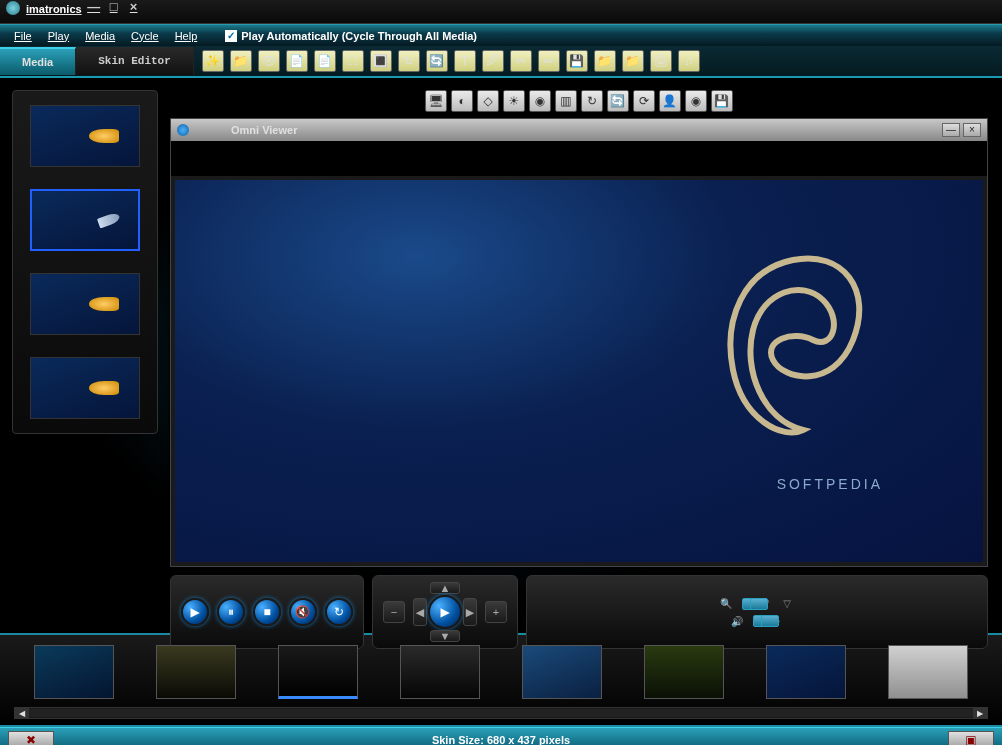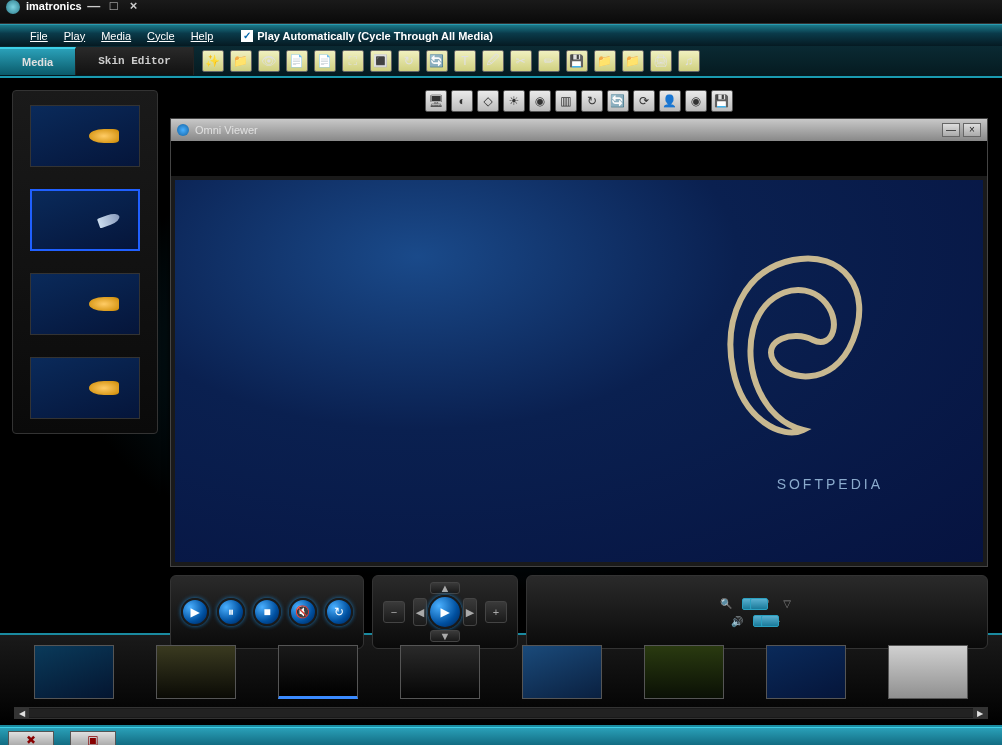--- a/index.html
+++ b/index.html
@@ -1,24 +1,24 @@
 <!DOCTYPE html>
 <html><head>
 <meta charset="utf-8">
 <style>
 * { margin:0; padding:0; box-sizing:border-box; font-family: Tahoma, Arial, sans-serif; font-size:11px; color:#e0e0e0; user-select:none; }
 body { background:#000; width:1002px; height:745px; overflow:hidden; }
 
-.titlebar { height:24px; background:linear-gradient(to bottom,#1a1a1a,#0a0a0a); display:flex; align-items:flex-start; padding:0 6px; border-bottom:1px solid #333; }
+.titlebar { height:24px; background:linear-gradient(to bottom,#1a1a1a,#0a0a0a); display:flex; align-items:flex-end; padding:8px 6px; border-bottom:1px solid #333;text-decoration:underline; }
 .titlebar .logo { width:14px; height:14px; background:radial-gradient(circle,#7dd3e0,#2a7a8a); border-radius:50%; margin-right:6px; }
 .titlebar .brand { font-weight:bold; color:#fff; }
 .titlebar .title { flex:1; text-align:center; font-weight:bold; color:#fff; }
 .titlebar .winbtn { width:16px; height:14px; margin-left:4px; color:#ccc; cursor:pointer; text-align:center; line-height:12px; font-weight:bold; font-size:13px; }
 
-.menubar { height:22px; background:linear-gradient(to bottom,#1a7a8a,#0a3a4a 40%,#051a22); display:flex; align-items:center; padding:0 22px; border-top:1px solid #2a9ab0; }
+.menubar { height:22px; background:linear-gradient(to bottom,#1a7a8a,#0a3a4a 40%,#051a22); display:flex; align-items:center; padding:0 6px; border-top:1px solid #2a9ab0; }
 .menubar .mitem { padding:2px 8px; cursor:pointer; text-decoration:underline; color:#fff; }
 .menubar .chk { width:12px; height:12px; background:#fff; margin:0 4px 0 20px; display:flex; align-items:center; justify-content:center; color:#06a; font-weight:bold; font-size:10px; }
 .menubar .chklabel { color:#fff; font-weight:bold; }
 
 .toolbar-main { height:32px; background:linear-gradient(to bottom,#0a2a33,#051a20); display:flex; align-items:center; border-bottom:2px solid #1a9ab0; }
 .tab { height:28px; padding:0 22px; display:flex; align-items:center; font-weight:bold; cursor:pointer; border-right:1px solid #222; }
 .tab.active { background:linear-gradient(to bottom,#2aa0b8,#0a5a6a); border-top:2px solid #3dd0e8; }
 .tab.inactive { background:linear-gradient(to bottom,#2a2a2a,#111); color:#ccc;font-family:Liberation Mono, monospace; }
 .tbicons { display:flex; gap:6px; padding-left:8px; }
 .tbicon { width:22px; height:22px; background:linear-gradient(to bottom,#f0f0c0,#d0d080); border:1px solid #666; border-radius:2px; cursor:pointer; display:flex; align-items:center; justify-content:center; font-size:12px; }
@@ -32,21 +32,21 @@
 .thumb .fish { position:absolute; right:20px; top:50%; transform:translateY(-50%); width:30px; height:14px; background:radial-gradient(ellipse,#ffcc66,#cc8800); border-radius:50% 20% 20% 50%; }
 .thumb .sfish { position:absolute; right:18px; top:50%; transform:translateY(-50%) rotate(-20deg); width:22px; height:10px; background:linear-gradient(90deg,#ccddee,#889abb); border-radius:10% 50% 50% 10%; }
 
 .viewer-area { flex:1; padding:8px 14px 8px 0; display:flex; flex-direction:column; }
 .sectoolbar { display:flex; gap:4px; justify-content:center; padding:4px 0 6px 0; }
 .stb { width:22px; height:22px; background:linear-gradient(to bottom,#eaeaea,#bcbcbc); border:1px solid #555; border-radius:2px; cursor:pointer; display:flex; align-items:center; justify-content:center; font-size:12px; color:#333; }
 
 .viewer-window { border:1px solid #444; background:#000; box-shadow:0 0 6px #000; }
 .vw-title { height:22px; background:linear-gradient(to bottom,#c8c8c8,#888); display:flex; align-items:center; padding:0 6px; color:#222; }
 .vw-title .vicon { width:12px; height:12px; background:radial-gradient(circle,#4ab0ff,#1060a0); border-radius:50%; margin-right:6px; }
-.vw-title .vlabel { flex:1; font-weight:normal; }
+.vw-title .vlabel { flex:1; font-weight:bold;margin-left:36px; }
 .vw-title .vbtn { width:18px; height:14px; background:linear-gradient(to bottom,#ddd,#aaa); border:1px solid #666; margin-left:3px; cursor:pointer; color:#222; font-size:10px; text-align:center; line-height:12px; }
 .vw-content { height:390px; background:radial-gradient(ellipse at 30% 20%,#1a4a8a 0%,#0a2050 40%,#061340 100%); position:relative; border:4px solid #1a1a1a;margin-top:35px; }
 .sisland { position:absolute; right:100px; top:60px; width:180px; height:220px; }
 .sisland svg { width:100%; height:100%; }
 .watermark { position:absolute; right:100px; bottom:70px; color:#8aaacc; font-size:14px; letter-spacing:3px; }
 
 .player-controls { display:flex; gap:8px; margin-top:8px; }
 .pc-group { background:linear-gradient(to bottom,#2a2a2a,#0a0a0a); border:1px solid #333; border-radius:6px; padding:6px 10px; display:flex; align-items:center; gap:8px; }
 .pbtn { width:28px; height:28px; border-radius:50%; background:radial-gradient(circle at 30% 30%,#4ab0ff,#0050a0 60%,#002050); border:2px solid #1a1a1a; cursor:pointer; display:flex; align-items:center; justify-content:center; color:#fff; font-size:12px; box-shadow:0 0 4px #1a7abf; }
 .pbtn.big { width:34px; height:34px; }
@@ -234,14 +234,15 @@
   </div>
   <div class="skscroll">
     <div class="skarrow">◀</div>
     <div class="sktrack"></div>
     <div class="skarrow">▶</div>
   </div>
 </div>
 
 <div class="statusbar">
   <div class="statusbtn">✖</div>
+  <div class="statuslabel">Skin Size: 680 x 437 pixels</div>
   <div class="statusbtn">▣</div>
 </div>
 
 </body></html>

